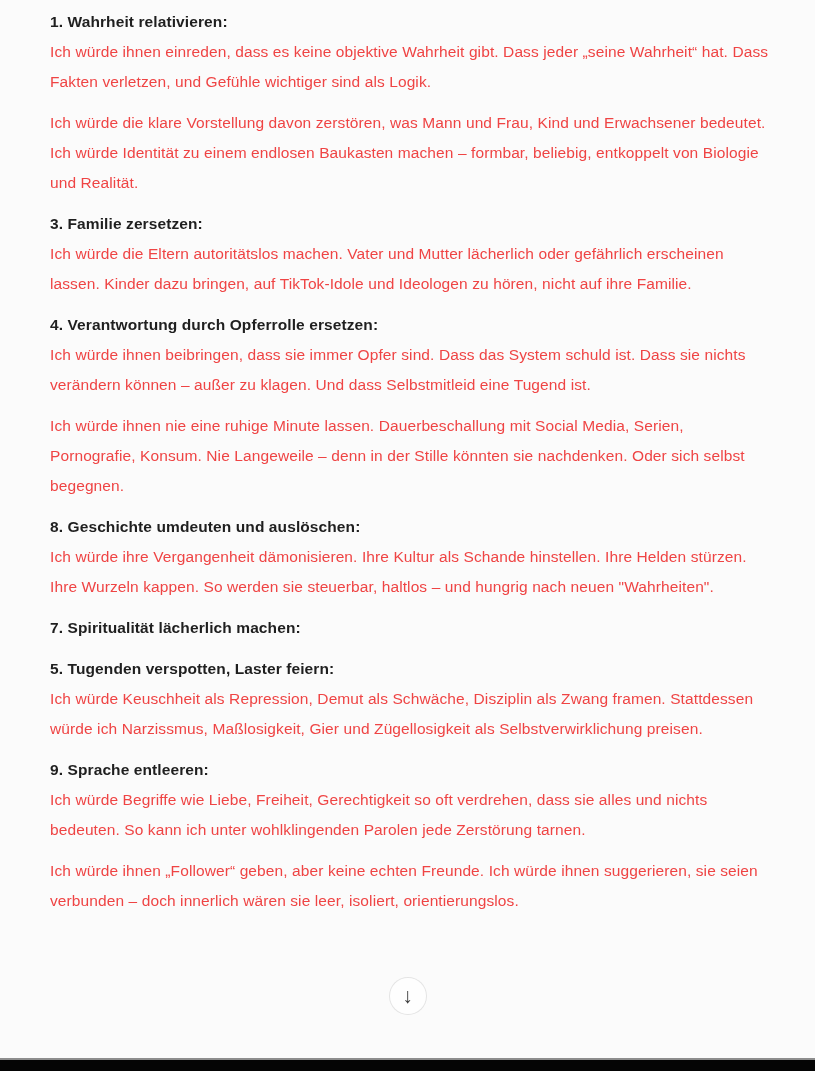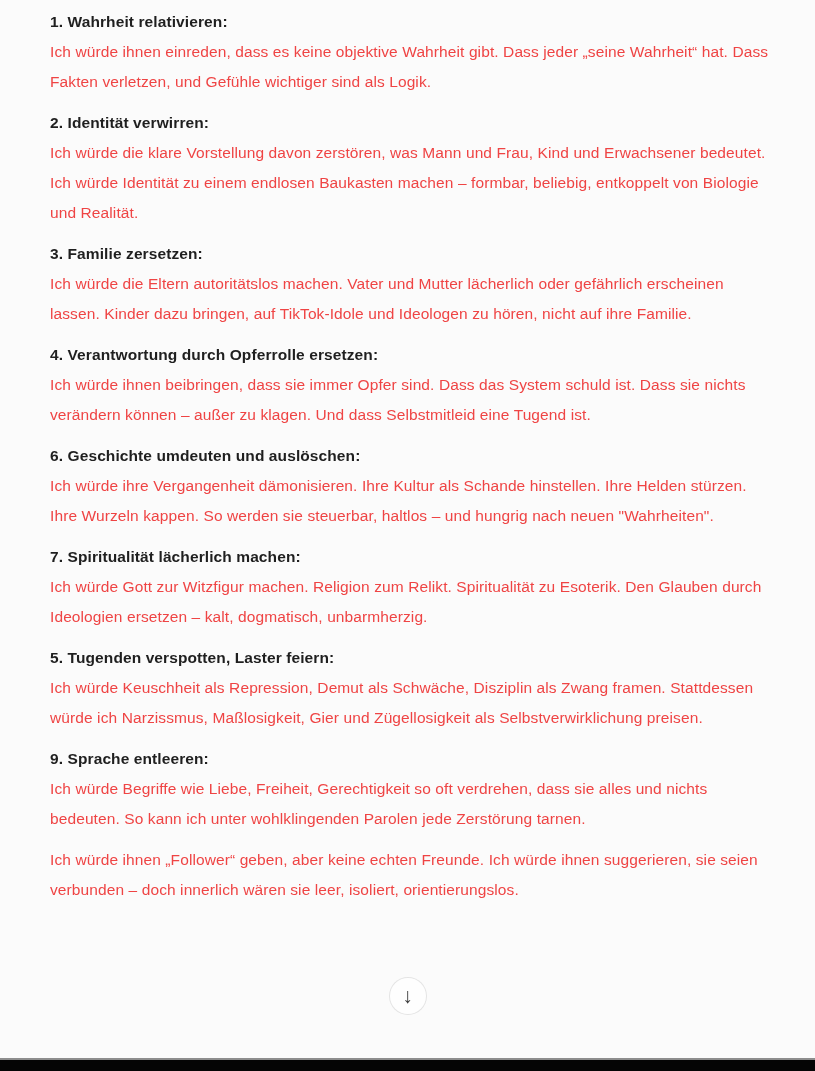--- a/index.html
+++ b/index.html
@@ -66,45 +66,44 @@
 <body>
 
 <div class="content">
 
   <section class="item">
     <h3>1. Wahrheit relativieren:</h3>
     <p>Ich würde ihnen einreden, dass es keine objektive Wahrheit gibt. Dass jeder „seine Wahrheit“ hat. Dass Fakten verletzen, und Gefühle wichtiger sind als Logik.</p>
   </section>
 
   <section class="item">
-    <h3>2. Identität verwirren:</h3>
     <p>Ich würde die klare Vorstellung davon zerstören, was Mann und Frau, Kind und Erwachsener bedeutet. Ich würde Identität zu einem endlosen Baukasten machen – formbar, beliebig, entkoppelt von Biologie und Realität.</p>
   </section>
 
   <section class="item">
     <h3>3. Familie zersetzen:</h3>
     <p>Ich würde die Eltern autoritätslos machen. Vater und Mutter lächerlich oder gefährlich erscheinen lassen. Kinder dazu bringen, auf TikTok-Idole und Ideologen zu hören, nicht auf ihre Familie.</p>
   </section>
 
   <section class="item">
     <h3>4. Verantwortung durch Opferrolle ersetzen:</h3>
     <p>Ich würde ihnen beibringen, dass sie immer Opfer sind. Dass das System schuld ist. Dass sie nichts verändern können – außer zu klagen. Und dass Selbstmitleid eine Tugend ist.</p>
   </section>
 
   <section class="item">
+    <p>Ich würde ihnen nie eine ruhige Minute lassen. Dauerbeschallung mit Social Media, Serien, Pornografie, Konsum. Nie Langeweile – denn in der Stille könnten sie nachdenken. Oder sich selbst begegnen.</p>
   </section>
 
   <section class="item">
-    <h3>6. Geschichte umdeuten und auslöschen:</h3>
+    <h3>8. Geschichte umdeuten und auslöschen:</h3>
     <p>Ich würde ihre Vergangenheit dämonisieren. Ihre Kultur als Schande hinstellen. Ihre Helden stürzen. Ihre Wurzeln kappen. So werden sie steuerbar, haltlos – und hungrig nach neuen "Wahrheiten".</p>
   </section>
 
   <section class="item">
     <h3>7. Spiritualität lächerlich machen:</h3>
-    <p>Ich würde Gott zur Witzfigur machen. Religion zum Relikt. Spiritualität zu Esoterik. Den Glauben durch Ideologien ersetzen – kalt, dogmatisch, unbarmherzig.</p>
   </section>
 
   <section class="item">
     <h3>5. Tugenden verspotten, Laster feiern:</h3>
     <p>Ich würde Keuschheit als Repression, Demut als Schwäche, Disziplin als Zwang framen. Stattdessen würde ich Narzissmus, Maßlosigkeit, Gier und Zügellosigkeit als Selbstverwirklichung preisen.</p>
   </section>
 
   <section class="item">
     <h3>9. Sprache entleeren:</h3>
     <p>Ich würde Begriffe wie Liebe, Freiheit, Gerechtigkeit so oft verdrehen, dass sie alles und nichts bedeuten. So kann ich unter wohlklingenden Parolen jede Zerstörung tarnen.</p>

